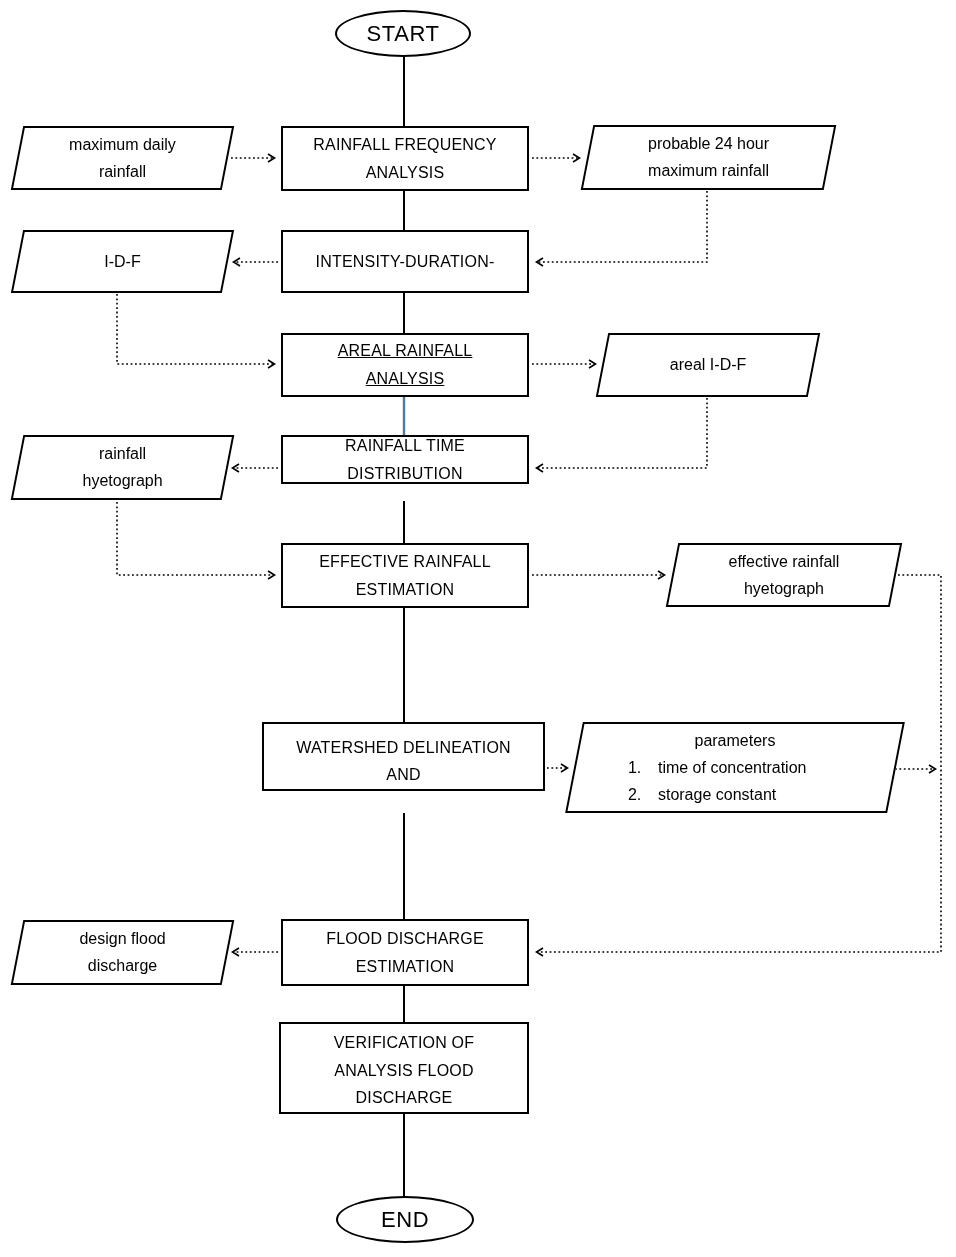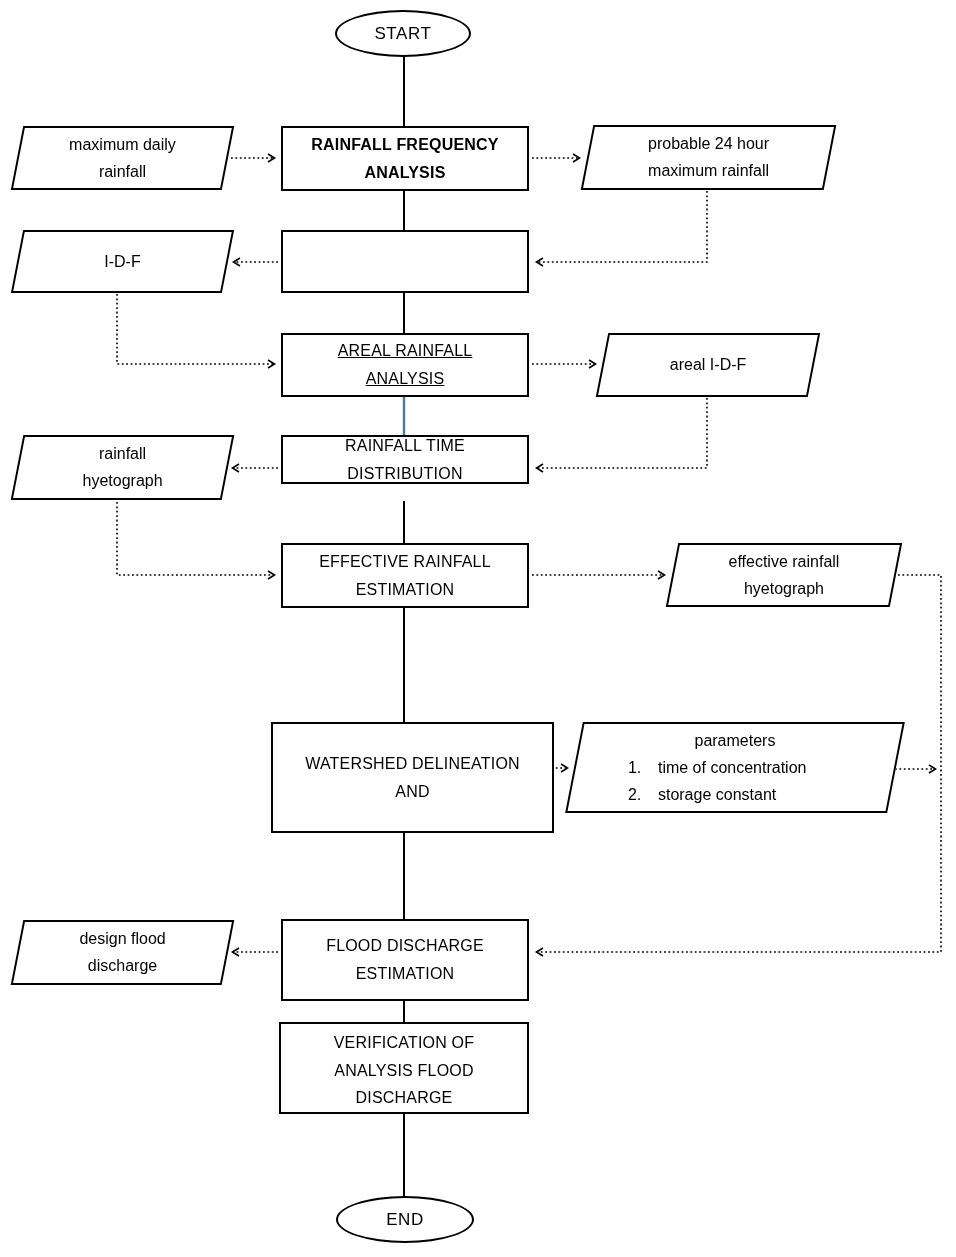--- a/index.html
+++ b/index.html
@@ -29,21 +29,21 @@
     justify-content: center;
     text-align: center;
   }
   .process {
     font-size: 16px;
     line-height: 1.72;
     letter-spacing: 0.2px;
   }
   .terminal {
     border-radius: 50%;
-    font-size: 17px;
+    font-size: 22px;
     letter-spacing: 0.6px;
     text-align: right;
   }
   .io { transform: skewX(-11deg); }
   .io-text {
     transform: skewX(11deg);
     font-size: 16px;
     line-height: 1.7;
     width: 100%;
   }
@@ -95,49 +95,50 @@
     </g>
   </svg>
 
   <div class="shape terminal" style="left:335px; top:10px; width:136px; height:47px;">
     <div>START</div>
   </div>
   <div class="shape terminal" style="left:336px; top:1196px; width:138px; height:47px;">
     <div>END</div>
   </div>
 
-  <div class="shape process" style="left:281px; top:126px; width:248px; height:65px;font-weight:bold;">
+  <div class="shape process" style="left:281px; top:126px; width:248px; height:65px;">
     <div>RAINFALL FREQUENCY</div>
     <div>ANALYSIS</div>
   </div>
 
   <div class="shape process" style="left:281px; top:230px; width:248px; height:63px;">
+    <div>INTENSITY-DURATION-</div>
   </div>
 
   <div class="shape process" style="left:281px; top:333px; width:248px; height:64px;text-decoration:underline;">
     <div>AREAL RAINFALL</div>
     <div>ANALYSIS</div>
   </div>
 
   <div class="shape process" style="left:281px; top:435px; width:248px; height:49px;">
     <div>RAINFALL TIME</div>
     <div>DISTRIBUTION</div>
   </div>
 
   <div class="shape process" style="left:281px; top:543px; width:248px; height:65px;">
     <div>EFFECTIVE RAINFALL</div>
     <div>ESTIMATION</div>
   </div>
 
-  <div class="shape process" style="left:271px; top:722px; width:283px; height:111px;">
+  <div class="shape process" style="left:262px; top:722px; width:283px; height:69px;justify-content:flex-end;">
     <div>WATERSHED DELINEATION</div>
     <div>AND</div>
   </div>
 
-  <div class="shape process" style="left:281px; top:919px; width:248px; height:82px;">
+  <div class="shape process" style="left:281px; top:919px; width:248px; height:67px;">
     <div>FLOOD DISCHARGE</div>
     <div>ESTIMATION</div>
   </div>
 
   <div class="shape process" style="left:279px; top:1022px; width:250px; height:92px;justify-content:flex-end;">
     <div>VERIFICATION OF</div>
     <div>ANALYSIS FLOOD</div>
     <div>DISCHARGE</div>
   </div>
 

